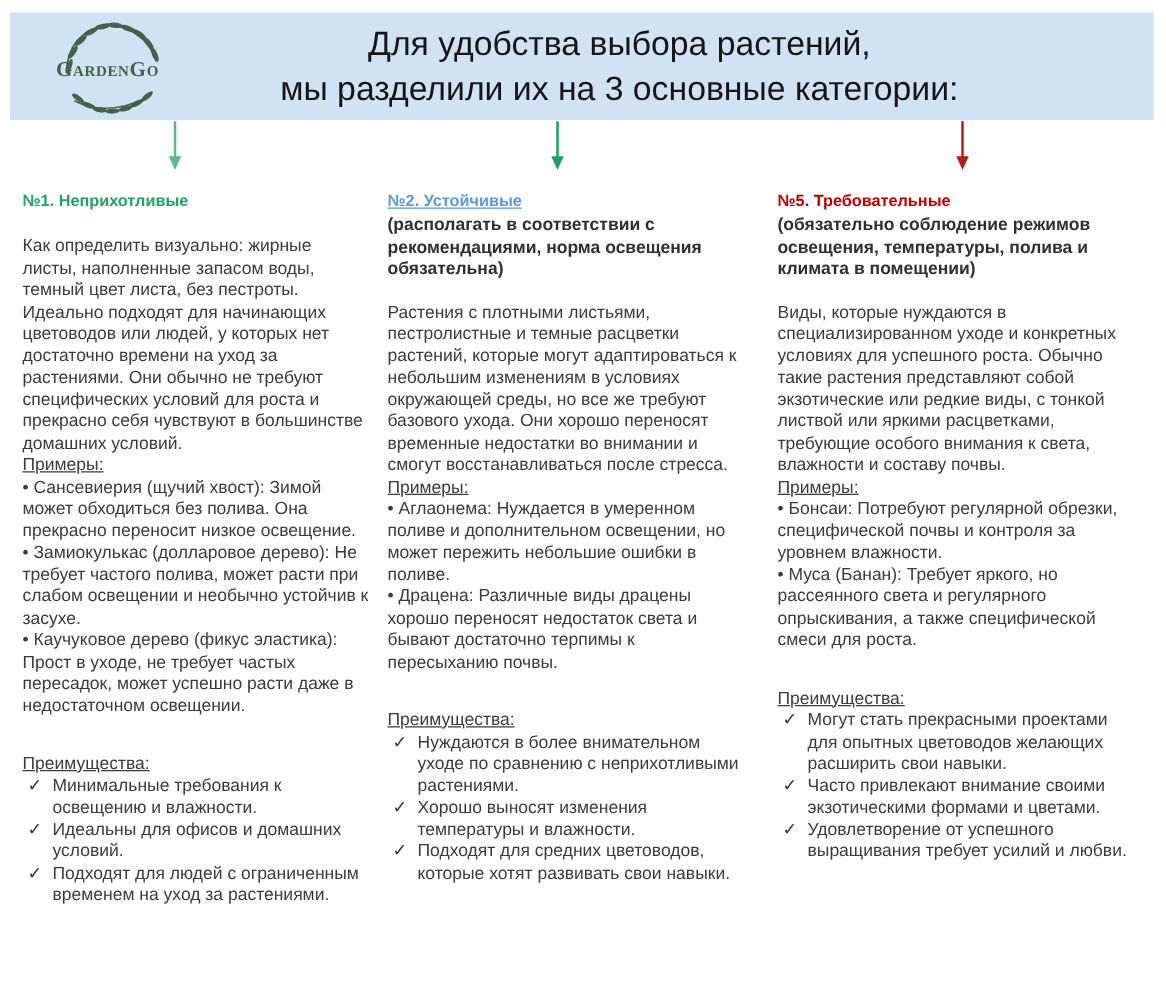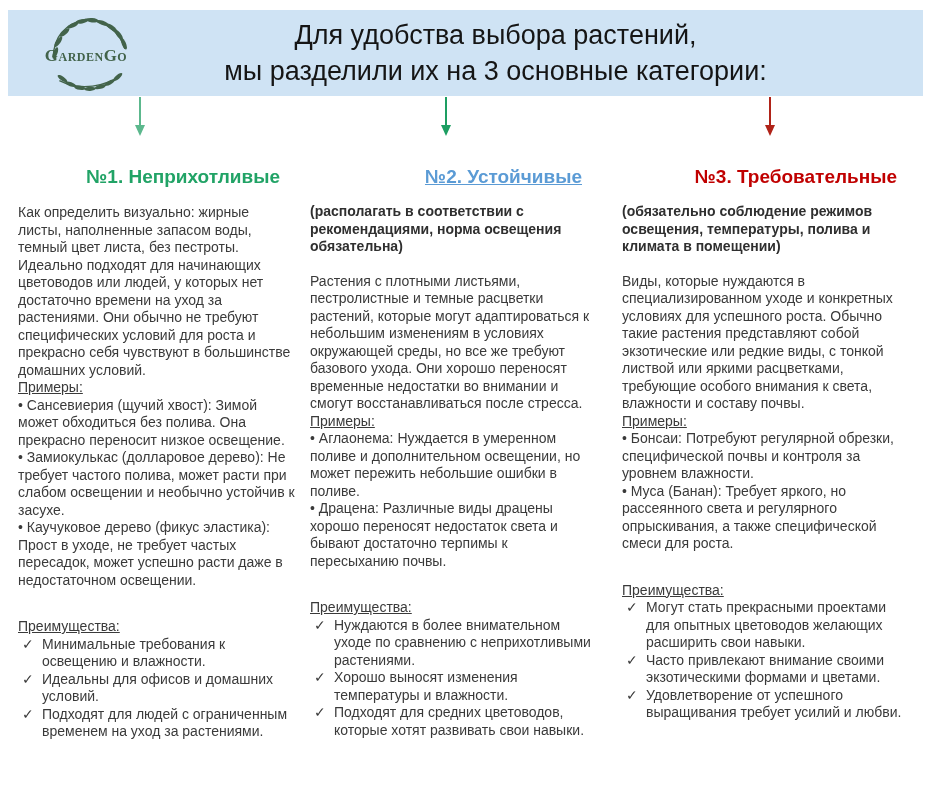--- a/index.html
+++ b/index.html
@@ -48,21 +48,21 @@
   .columns{
     position:absolute;left:18px;top:151px;right:16px;
     display:flex;
     font-size:14px;line-height:17.5px;
   }
   .column{min-width:0;}
   .col1{width:278px;margin-right:14px;}
   .col2{width:288px;margin-right:24px;}
   .col3{width:291px;}
 
-  .col-heading{margin:16px;font-size:19px;font-weight:bold;line-height:20px;text-align:right;}
+  .col-heading{margin:0;font-size:13px;font-weight:bold;line-height:20px;}
   .col1 .col-heading{color:#21a366;}
   .col2 .col-heading{color:#5b9bd5;text-decoration:underline;}
   .col3 .col-heading{color:#c00000;}
 
   .col-subheading{margin:0;font-weight:bold;color:#2f2f2f;}
   .col-desc{margin:17px 0 0 0;}
   .section-label{margin:0;text-decoration:underline;}
   .ex-item{margin:0;}
   .bullet{display:inline;}
   .advantages-label{margin-top:29px;}
@@ -165,21 +165,21 @@
           <span class="check">✓</span>
           <span class="adv-text">Хорошо выносят изменения температуры и влажности.</span>
         </div>
       <div class="adv-item">
           <span class="check">✓</span>
           <span class="adv-text">Подходят для средних цветоводов, которые хотят развивать свои навыки.</span>
         </div>
     </section>
 
     <section class="column col3">
-      <h2 class="col-heading">№3. Требовательные</h2>
+      <h2 class="col-heading">№5. Требовательные</h2>
       <p class="col-subheading">(обязательно соблюдение режимов освещения, температуры, полива и климата в помещении)</p>
       <p class="col-desc">Виды, которые нуждаются в специализированном уходе и конкретных условиях для успешного роста. Обычно такие растения представляют собой экзотические или редкие виды, с тонкой листвой или яркими расцветками, требующие особого внимания к света, влажности и составу почвы.</p>
       <p class="section-label">Примеры:</p>
       <p class="ex-item"><span class="bullet">•</span> <span>Бонсаи: Потребуют регулярной обрезки, специфической почвы и контроля за уровнем влажности.</span></p>
       <p class="ex-item"><span class="bullet">•</span> <span>Муса (Банан): Требует яркого, но рассеянного света и регулярного опрыскивания, а также специфической смеси для роста.</span></p>
       <p class="section-label advantages-label">Преимущества:</p>
       <div class="adv-item">
           <span class="check">✓</span>
           <span class="adv-text">Могут стать прекрасными проектами для опытных цветоводов желающих расширить свои навыки.</span>
         </div>

